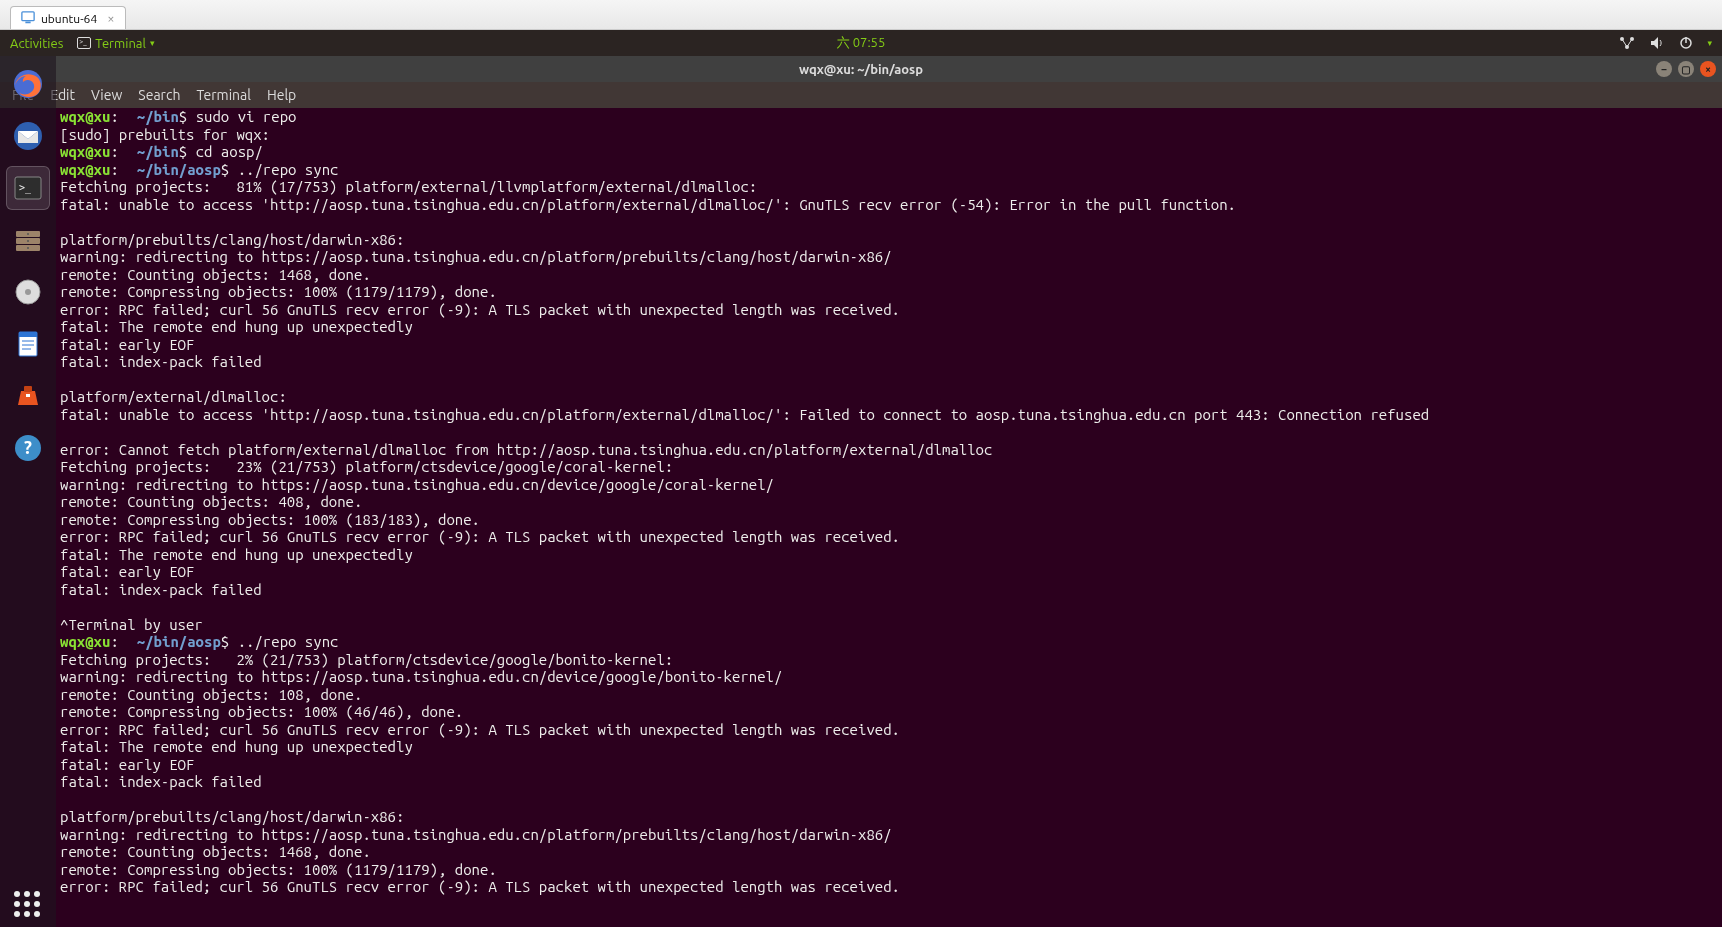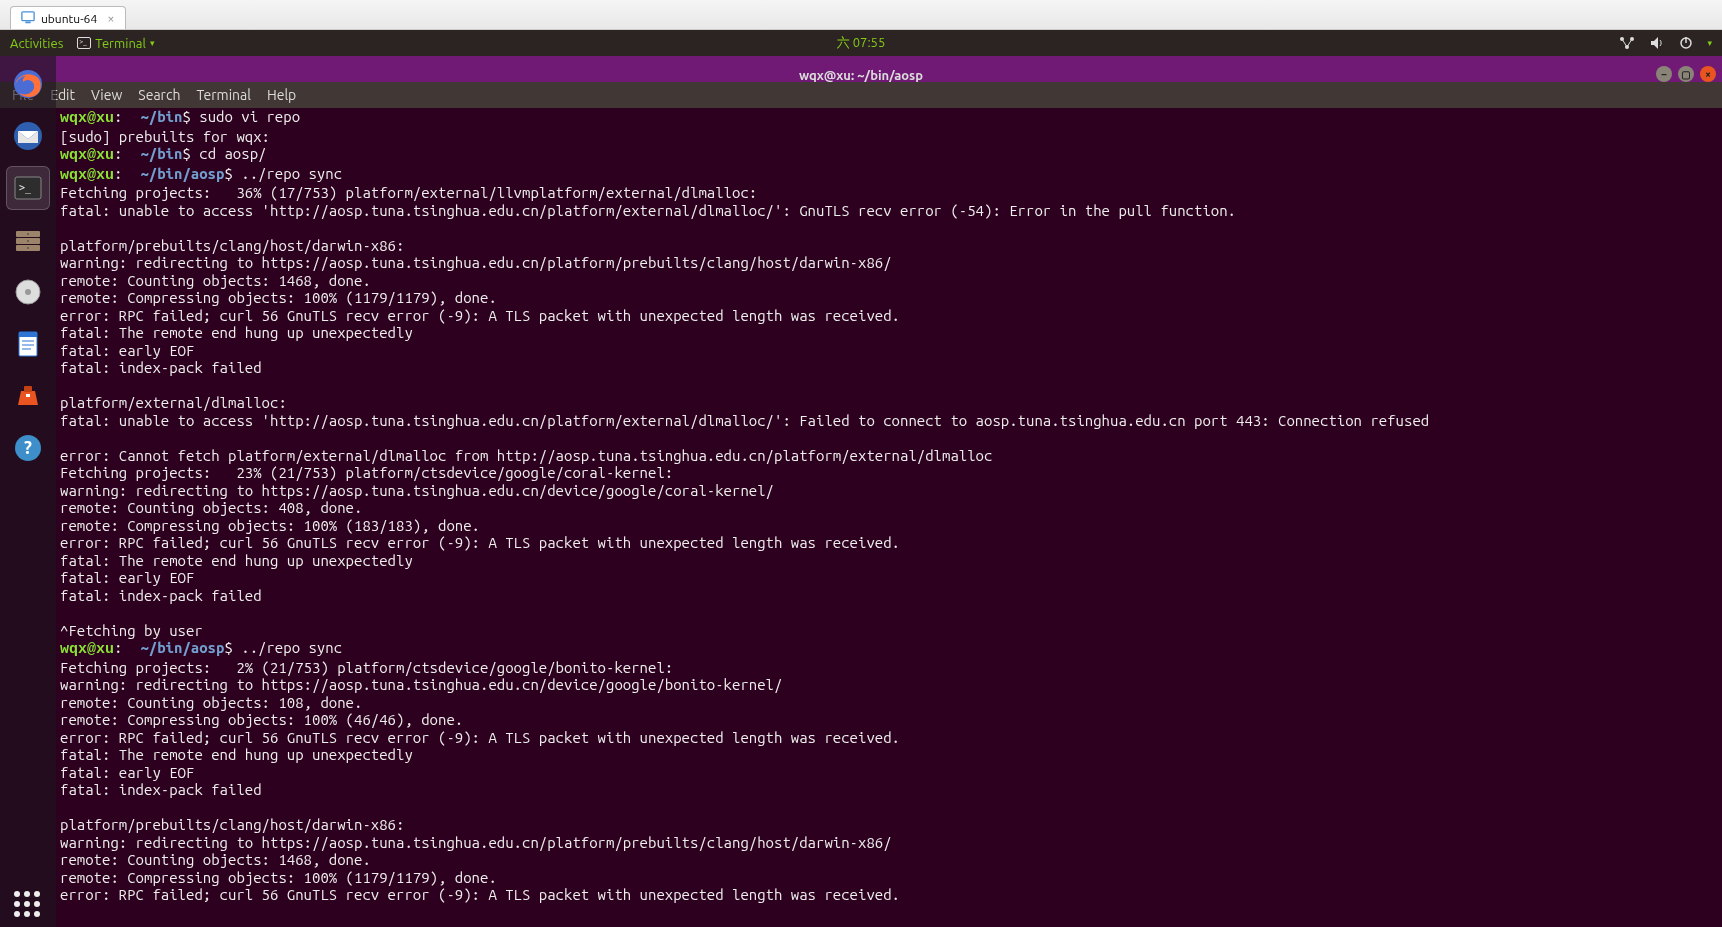--- a/index.html
+++ b/index.html
@@ -15,42 +15,42 @@
 .topbar { height: 26px; background: #2b2422; color: #84cc16; display: flex; align-items: center; font-size: 13px; padding: 0 10px; position: relative; }
 .topbar .left { display: flex; align-items: center; gap: 14px; }
 .topbar .center { position: absolute; left: 50%; transform: translateX(-50%); display: flex; align-items: center; gap: 6px; }
 .topbar .right { margin-left: auto; display: flex; align-items: center; gap: 14px; }
 .topbar .dropdown { display: inline-flex; align-items: center; gap: 4px; }
 .tri { font-size: 9px; }
 .term-mini { width: 14px; height: 12px; border: 1px solid #ddd; border-radius: 2px; display: inline-block; position: relative; }
 .term-mini::after { content:">_"; font-size:7px; position:absolute; left:1px; top:-1px; color:#ddd; }
 
 
-.win-titlebar { height: 26px; background: #701a75; color: #dcdcdc; display: flex; align-items: flex-end; justify-content: center; font-size: 13px; font-weight: 600; position: relative; }
+.win-titlebar { height: 26px; background: #404040; color: #dcdcdc; display: flex; align-items: center; justify-content: center; font-size: 13px; font-weight: 600; position: relative; }
 .win-controls { position: absolute; right: 6px; display: flex; gap: 6px; }
 .win-btn { width: 16px; height: 16px; border-radius: 8px; display:flex; align-items:center; justify-content:center; font-size:10px; color:#222; }
 .win-min { background: #8a8378; }
 .win-max { background: #8a8378; }
 .win-close { background: #e95420; }
 
 
 .menubar { height: 26px; background: #413735; color: #dcdcdc; display: flex; align-items: center; gap: 16px; padding: 0 12px; font-size: 14px; }
 
 
 .dock { position: absolute; left: 0; top: 56px; bottom: 0; width: 56px; background: rgba(30,20,30,0.6); display: flex; flex-direction: column; align-items: center; padding-top: 6px; gap: 8px; }
 .dock-item { width: 44px; height: 44px; border-radius: 6px; display: flex; align-items: center; justify-content: center; font-size: 22px; color: #fff; }
 .dock-item.active { background: rgba(255,255,255,0.12); box-shadow: inset 0 0 0 1px rgba(255,255,255,0.2); }
 .dock-spacer { flex: 1; }
 .apps-grid { width: 28px; height: 28px; display: grid; grid-template-columns: repeat(3,6px); grid-template-rows: repeat(3,6px); gap: 4px; }
 .apps-grid span { background:#eee; border-radius:50%; }
 
 
 .termwrap { position: absolute; left: 56px; right: 0; top: 108px; bottom: 0; background: #2c001e; overflow: hidden; }
 .term { font-family: "Ubuntu Mono","DejaVu Sans Mono",Menlo,Consolas,monospace; font-size: 15px; line-height: 17.5px; white-space: pre; color: #eeeeec; padding: 0 4px; }
-.g { color: #8ae234; font-weight: bold; font-family: Liberation Mono, monospace; }
+.g { color: #8ae234; font-weight: bold; }
 .b { color: #729fcf; font-weight: bold; margin-left: 18px; }
 .w { color: #eeeeec; }
 
 svg { display:block; }
 </style>
 </head>
 <body>
 
 <div class="vm-tabbar">
   <div class="vm-tab">
@@ -190,21 +190,21 @@
         <span></span>
       </div>
   </div>
 </div>
 
 <div class="termwrap">
 <div class="term"><span class="g">wqx@xu</span><span class="w">:</span><span class="b">~/bin</span><span class="w">$</span><span class="w"> sudo vi repo</span>
 <span class="w">[sudo] prebuilts for wqx:</span>
 <span class="g">wqx@xu</span><span class="w">:</span><span class="b">~/bin</span><span class="w">$</span><span class="w"> cd aosp/</span>
 <span class="g">wqx@xu</span><span class="w">:</span><span class="b">~/bin/aosp</span><span class="w">$</span><span class="w"> ../repo sync</span>
-<span class="w">Fetching projects:   36% (17/753) platform/external/llvmplatform/external/dlmalloc:</span>
+<span class="w">Fetching projects:   81% (17/753) platform/external/llvmplatform/external/dlmalloc:</span>
 <span class="w">fatal: unable to access 'http://aosp.tuna.tsinghua.edu.cn/platform/external/dlmalloc/': GnuTLS recv error (-54): Error in the pull function.</span>
 
 <span class="w">platform/prebuilts/clang/host/darwin-x86:</span>
 <span class="w">warning: redirecting to https://aosp.tuna.tsinghua.edu.cn/platform/prebuilts/clang/host/darwin-x86/</span>
 <span class="w">remote: Counting objects: 1468, done.</span>
 <span class="w">remote: Compressing objects: 100% (1179/1179), done.</span>
 <span class="w">error: RPC failed; curl 56 GnuTLS recv error (-9): A TLS packet with unexpected length was received.</span>
 <span class="w">fatal: The remote end hung up unexpectedly</span>
 <span class="w">fatal: early EOF</span>
 <span class="w">fatal: index-pack failed</span>
@@ -215,21 +215,21 @@
 <span class="w">error: Cannot fetch platform/external/dlmalloc from http://aosp.tuna.tsinghua.edu.cn/platform/external/dlmalloc</span>
 <span class="w">Fetching projects:   23% (21/753) platform/ctsdevice/google/coral-kernel:</span>
 <span class="w">warning: redirecting to https://aosp.tuna.tsinghua.edu.cn/device/google/coral-kernel/</span>
 <span class="w">remote: Counting objects: 408, done.</span>
 <span class="w">remote: Compressing objects: 100% (183/183), done.</span>
 <span class="w">error: RPC failed; curl 56 GnuTLS recv error (-9): A TLS packet with unexpected length was received.</span>
 <span class="w">fatal: The remote end hung up unexpectedly</span>
 <span class="w">fatal: early EOF</span>
 <span class="w">fatal: index-pack failed</span>
 
-<span class="w">^Fetching by user</span>
+<span class="w">^Terminal by user</span>
 <span class="g">wqx@xu</span><span class="w">:</span><span class="b">~/bin/aosp</span><span class="w">$</span><span class="w"> ../repo sync</span>
 <span class="w">Fetching projects:   2% (21/753) platform/ctsdevice/google/bonito-kernel:</span>
 <span class="w">warning: redirecting to https://aosp.tuna.tsinghua.edu.cn/device/google/bonito-kernel/</span>
 <span class="w">remote: Counting objects: 108, done.</span>
 <span class="w">remote: Compressing objects: 100% (46/46), done.</span>
 <span class="w">error: RPC failed; curl 56 GnuTLS recv error (-9): A TLS packet with unexpected length was received.</span>
 <span class="w">fatal: The remote end hung up unexpectedly</span>
 <span class="w">fatal: early EOF</span>
 <span class="w">fatal: index-pack failed</span>
 

